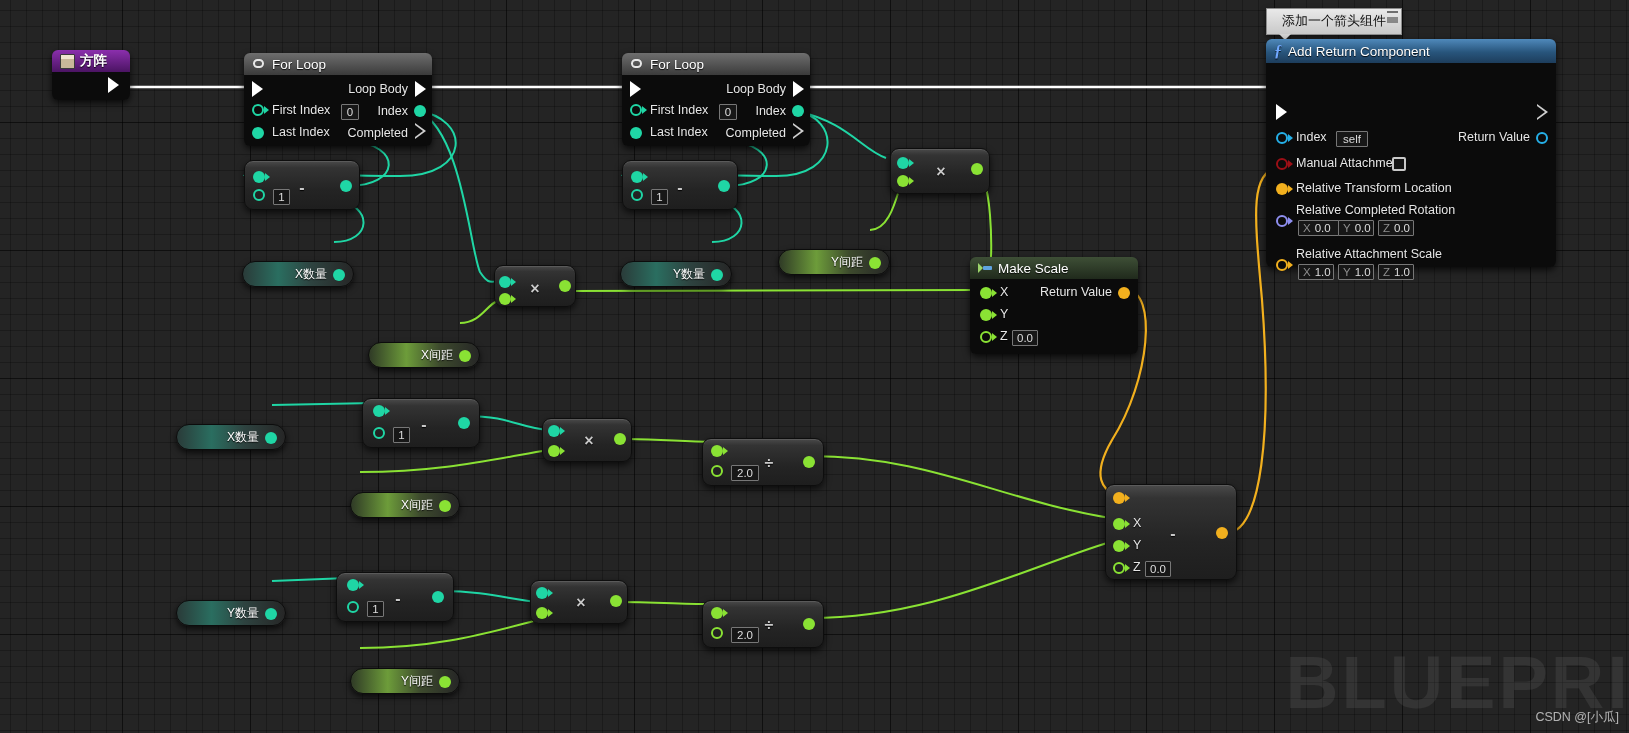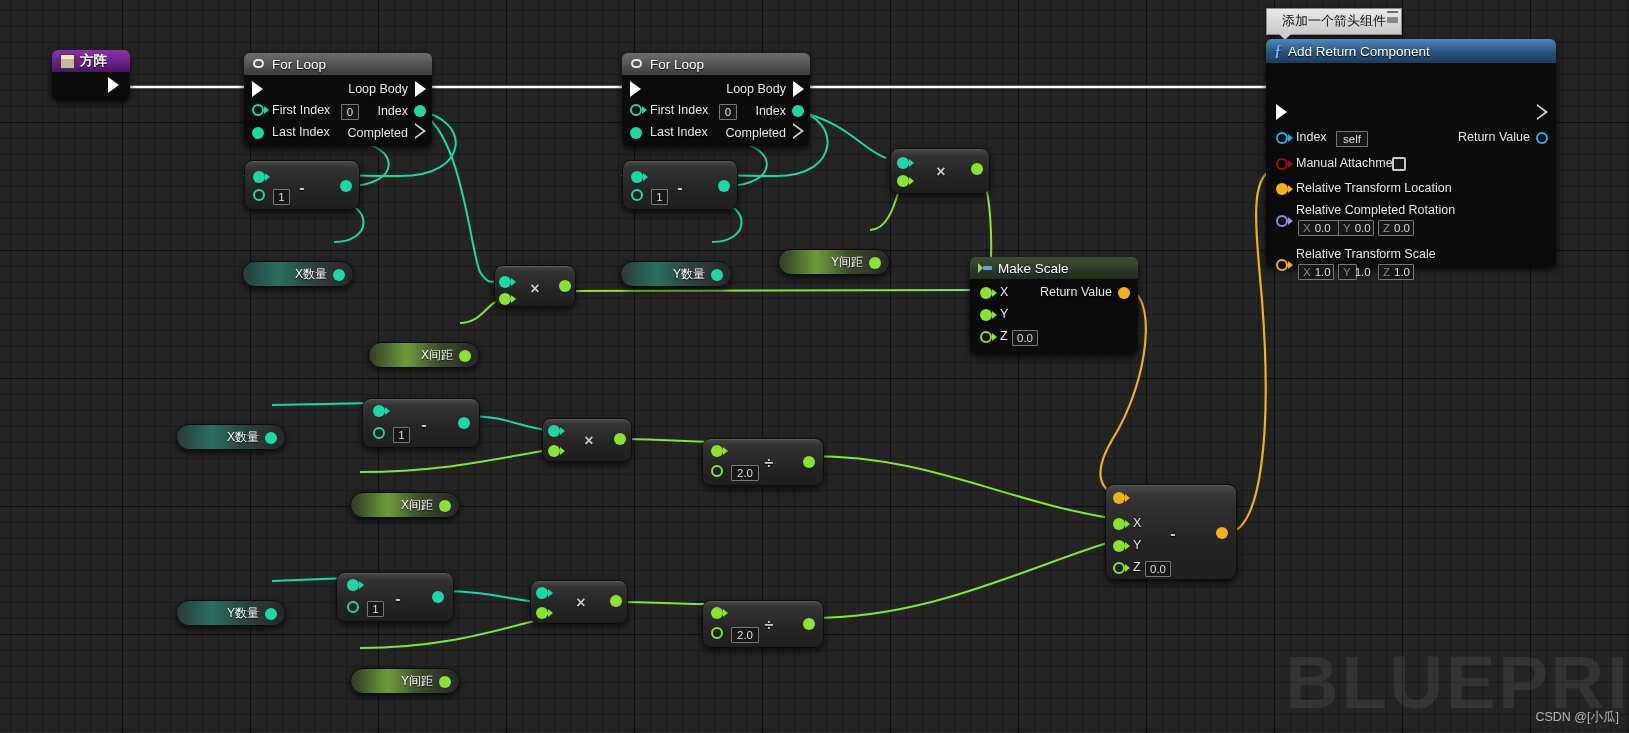--- a/index.html
+++ b/index.html
@@ -457,23 +457,23 @@
 
       <span class="pin hollow" style="left:10px;top:152px;border:2px solid #8f8ff0;"></span>
       <span class="pin-arrow" style="left:22px;top:154px;border-left:5px solid #8f8ff0;"></span>
       <span class="plabel" style="left:30px;top:140px;">Relative Completed Rotation</span>
       <span class="vbox axis" style="left:32px;top:157px;width:52px;"><span class="ax">X</span><span>0.0</span></span>
       <span class="vbox axis" style="left:72px;top:157px;width:36px;"><span class="ax">Y</span><span>0.0</span></span>
       <span class="vbox axis" style="left:112px;top:157px;width:36px;"><span class="ax">Z</span><span>0.0</span></span>
 
       <span class="pin hollow" style="left:10px;top:196px;border:2px solid #f2b01e;"></span>
       <span class="pin-arrow" style="left:22px;top:198px;border-left:5px solid #f2b01e;"></span>
-      <span class="plabel" style="left:30px;top:184px;">Relative Transform Scale</span>
+      <span class="plabel" style="left:30px;top:184px;">Relative Attachment Scale</span>
       <span class="vbox axis" style="left:32px;top:201px;width:36px;"><span class="ax">X</span><span>1.0</span></span>
-      <span class="vbox axis" style="left:72px;top:201px;width:19px;"><span class="ax">Y</span><span>1.0</span></span>
+      <span class="vbox axis" style="left:72px;top:201px;width:36px;"><span class="ax">Y</span><span>1.0</span></span>
       <span class="vbox axis" style="left:112px;top:201px;width:36px;"><span class="ax">Z</span><span>1.0</span></span>
     </div>
   </div>
 
   <div class="var-pill teal" style="left:176px;top:392px;width:110px;">
     <span>X数量</span>
     <span class="pin" style="right:8px;top:7px;background:#1fd6a5;"></span>
   </div>
 
   <div class="pure" style="left:362px;top:398px;width:118px;height:50px;">

